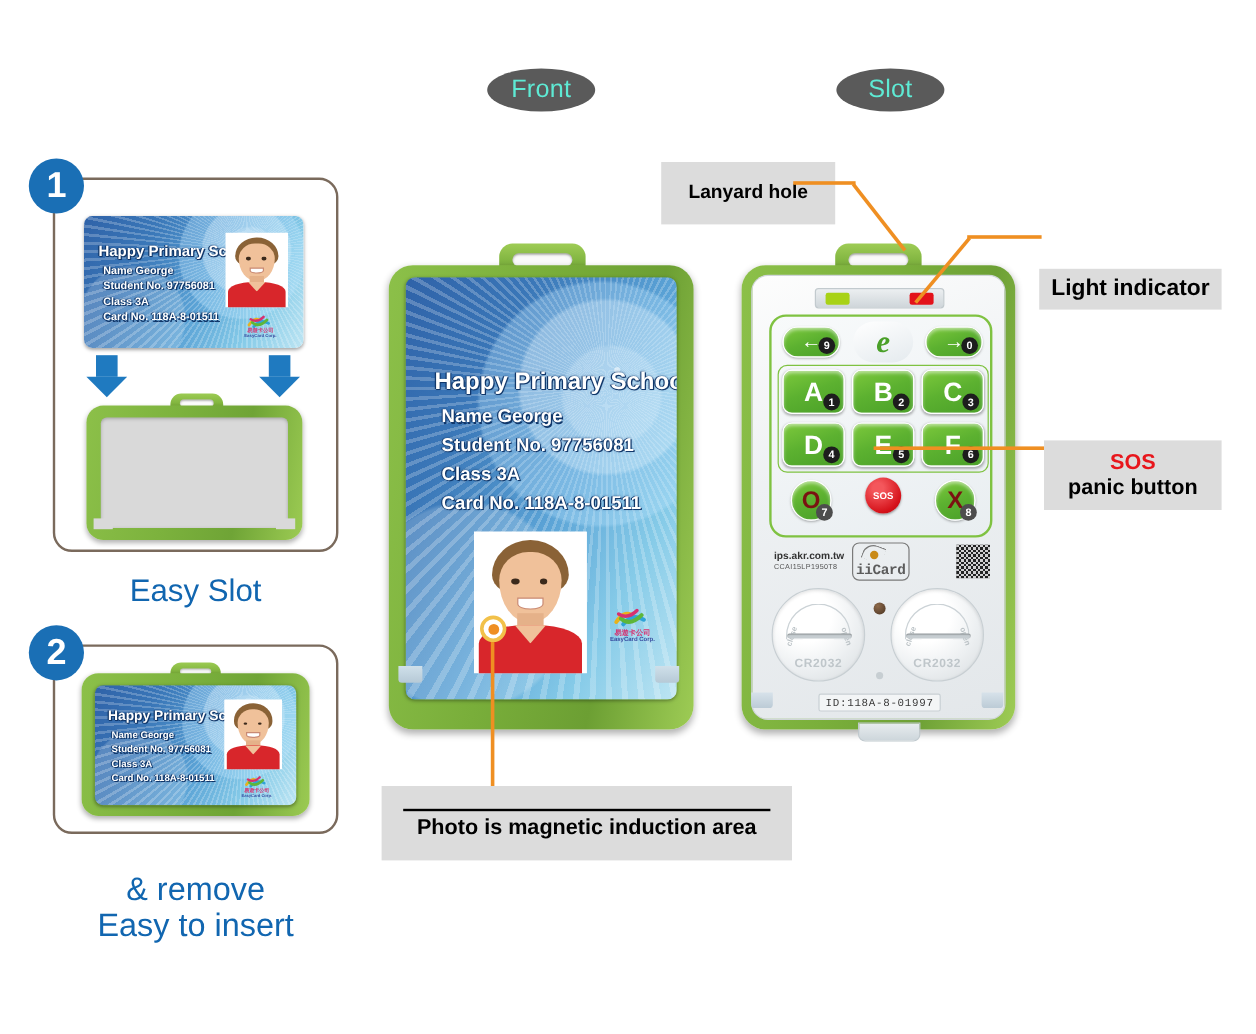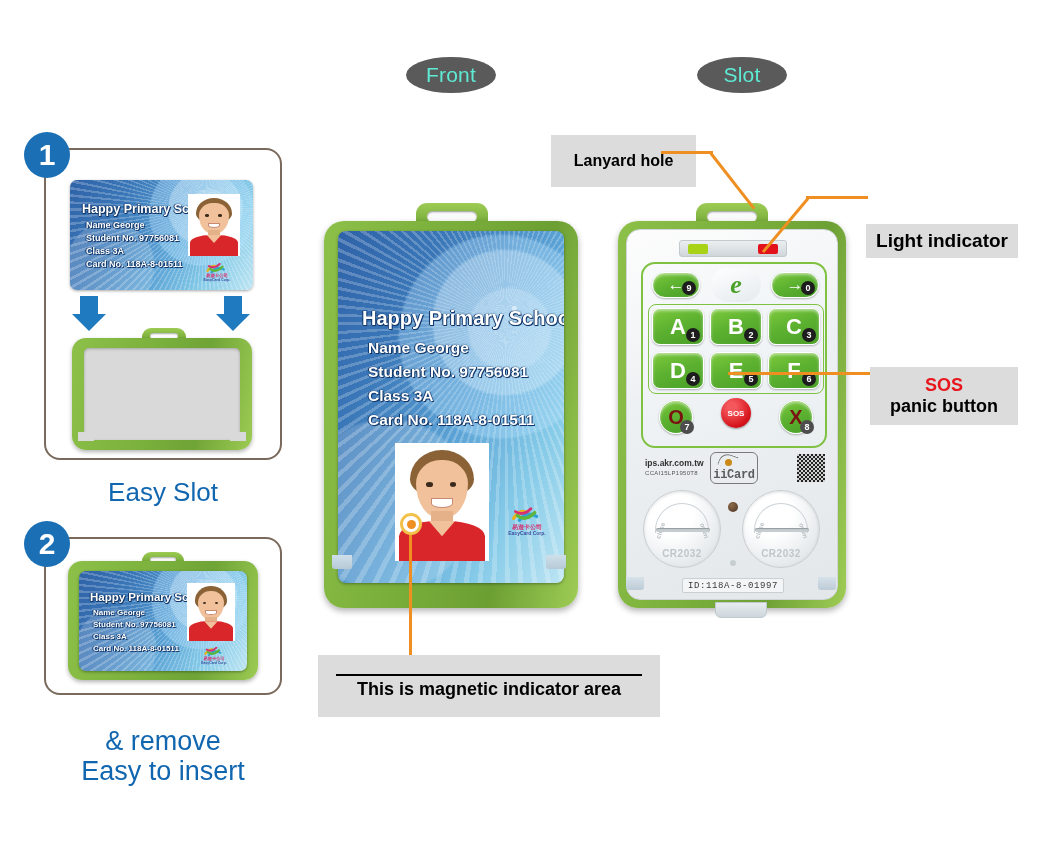--- a/index.html
+++ b/index.html
@@ -711,16 +711,16 @@
   <div class="lead-d" style="left:808px; top:197px; width:70px; transform: rotate(130deg);"></div>
 
   <div class="callout" id="callout-sos">
     <div class="sos-word">SOS</div>
     <div>panic button</div>
   </div>
   <div class="lead lead-h" style="left:728px; top:372px; width:142px;"></div>
 
   <div class="callout" id="callout-photo">
     <div class="rule"></div>
-    <div>This is magnetic indicator area</div>
+    <div>Photo is magnetic induction area</div>
   </div>
 
 </div>
 
 </body></html>

